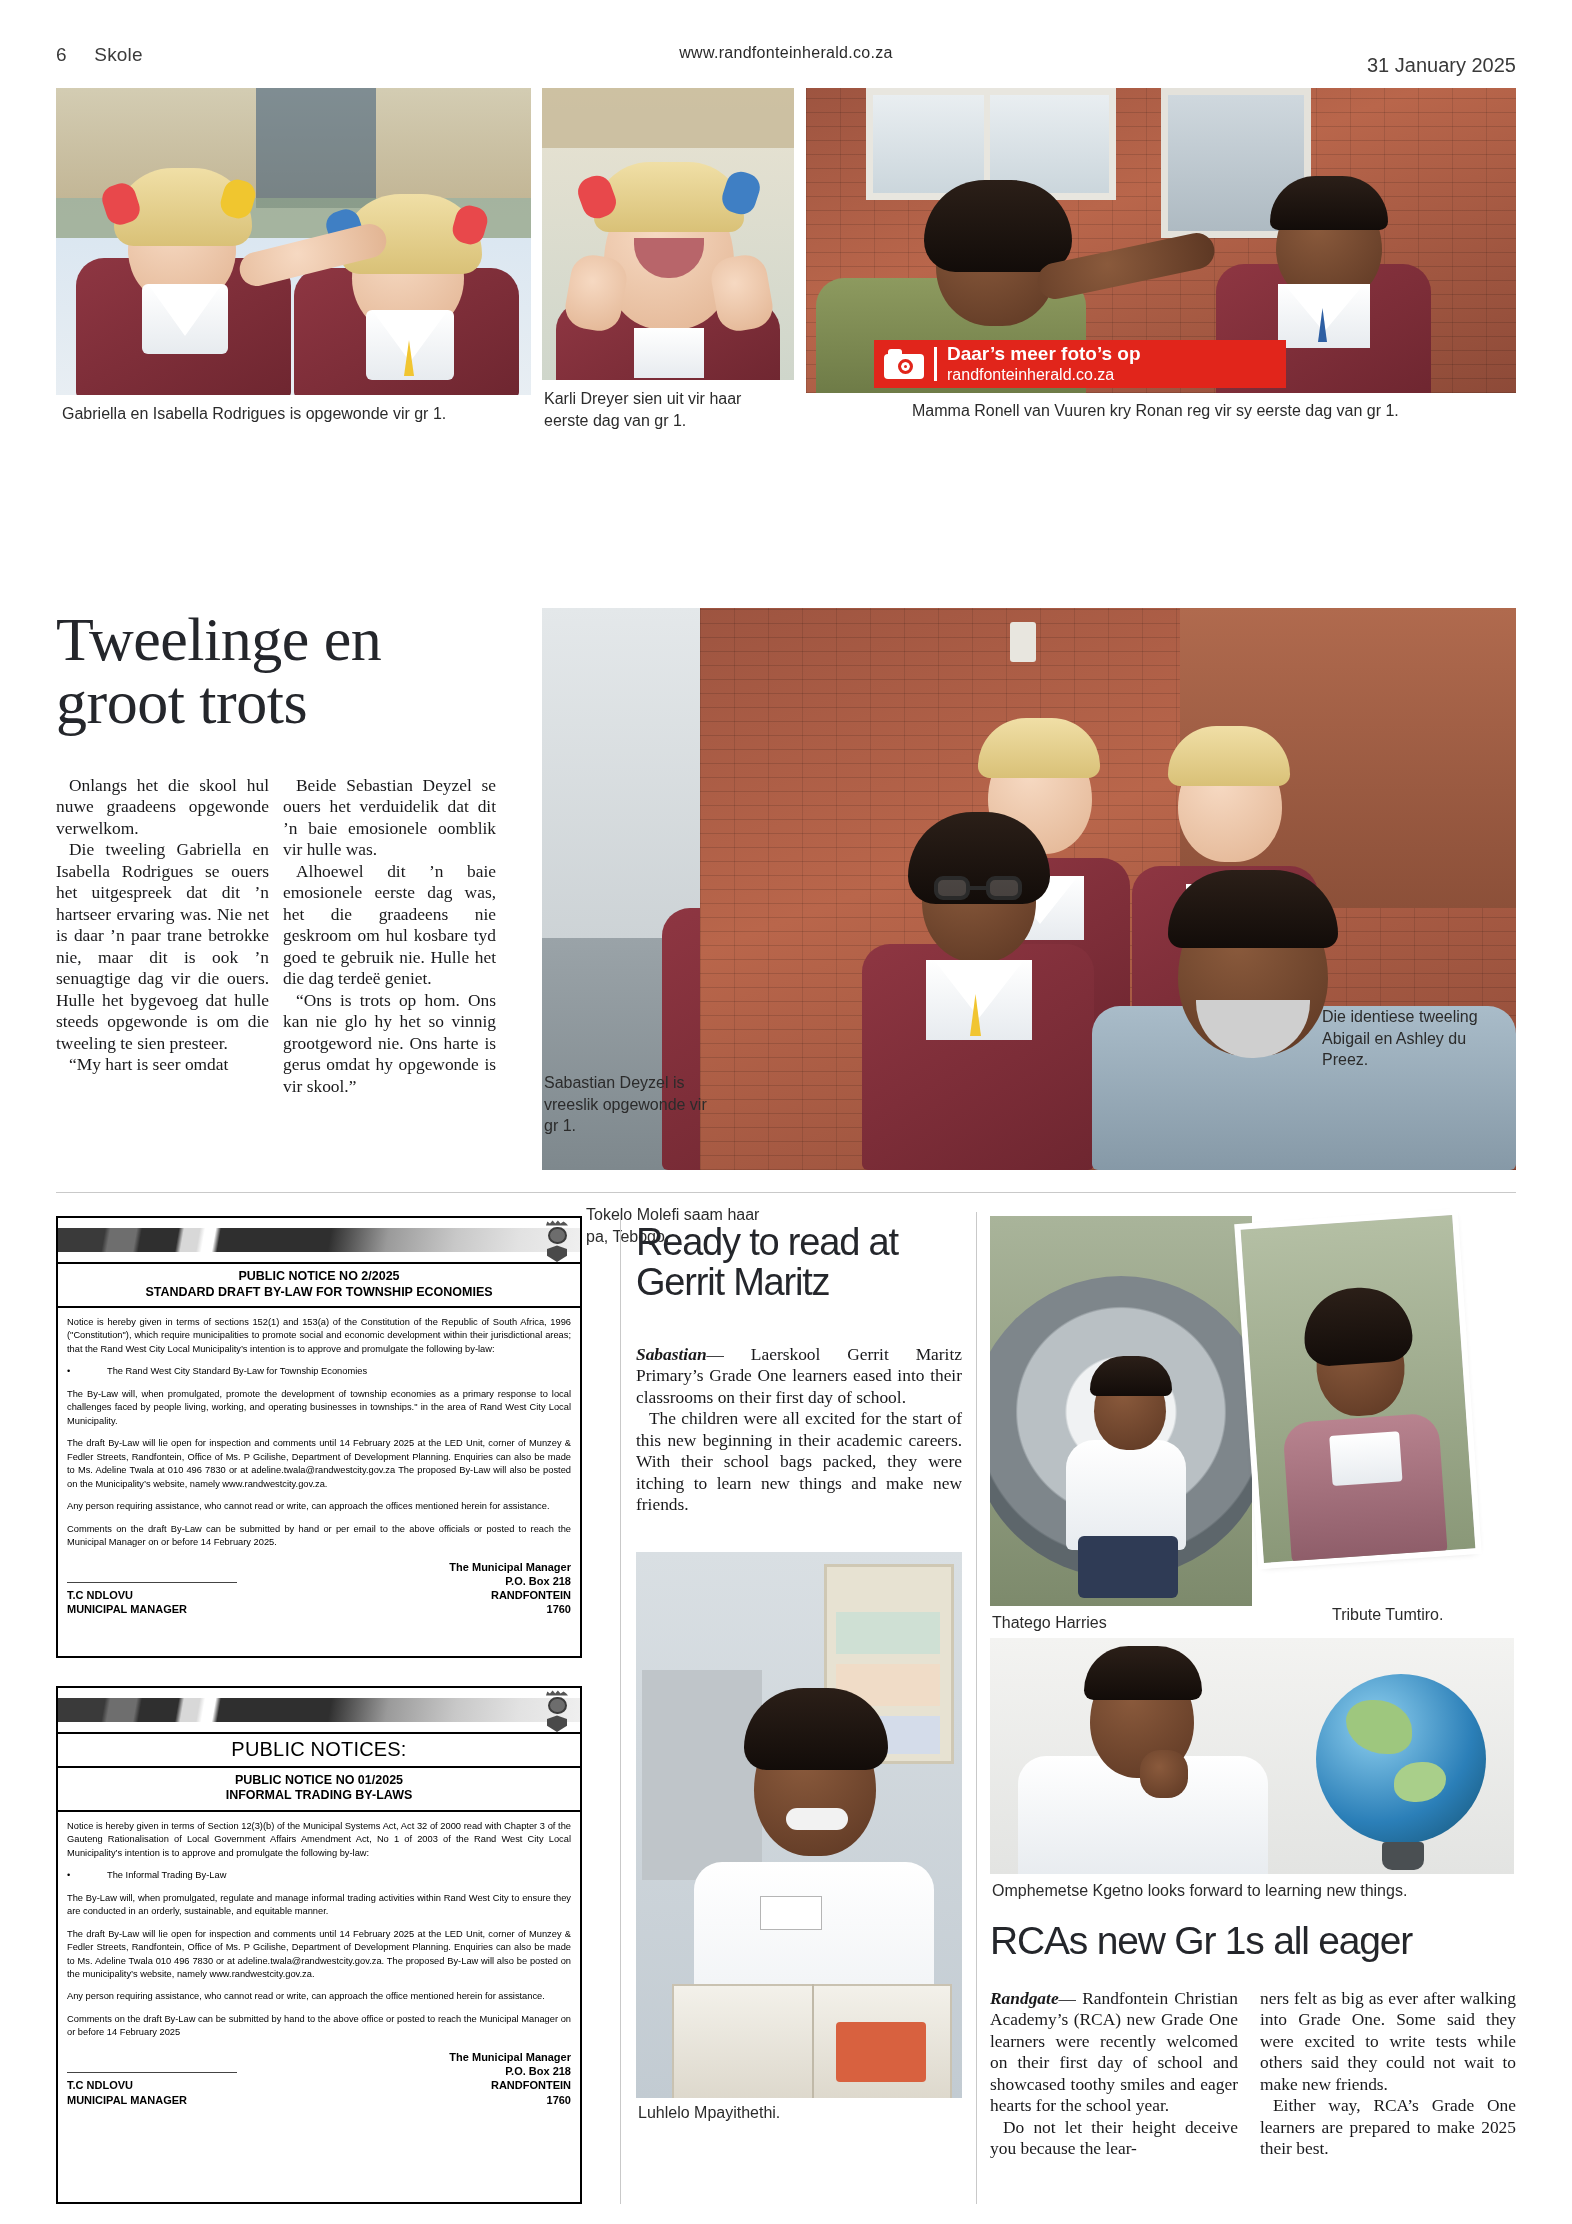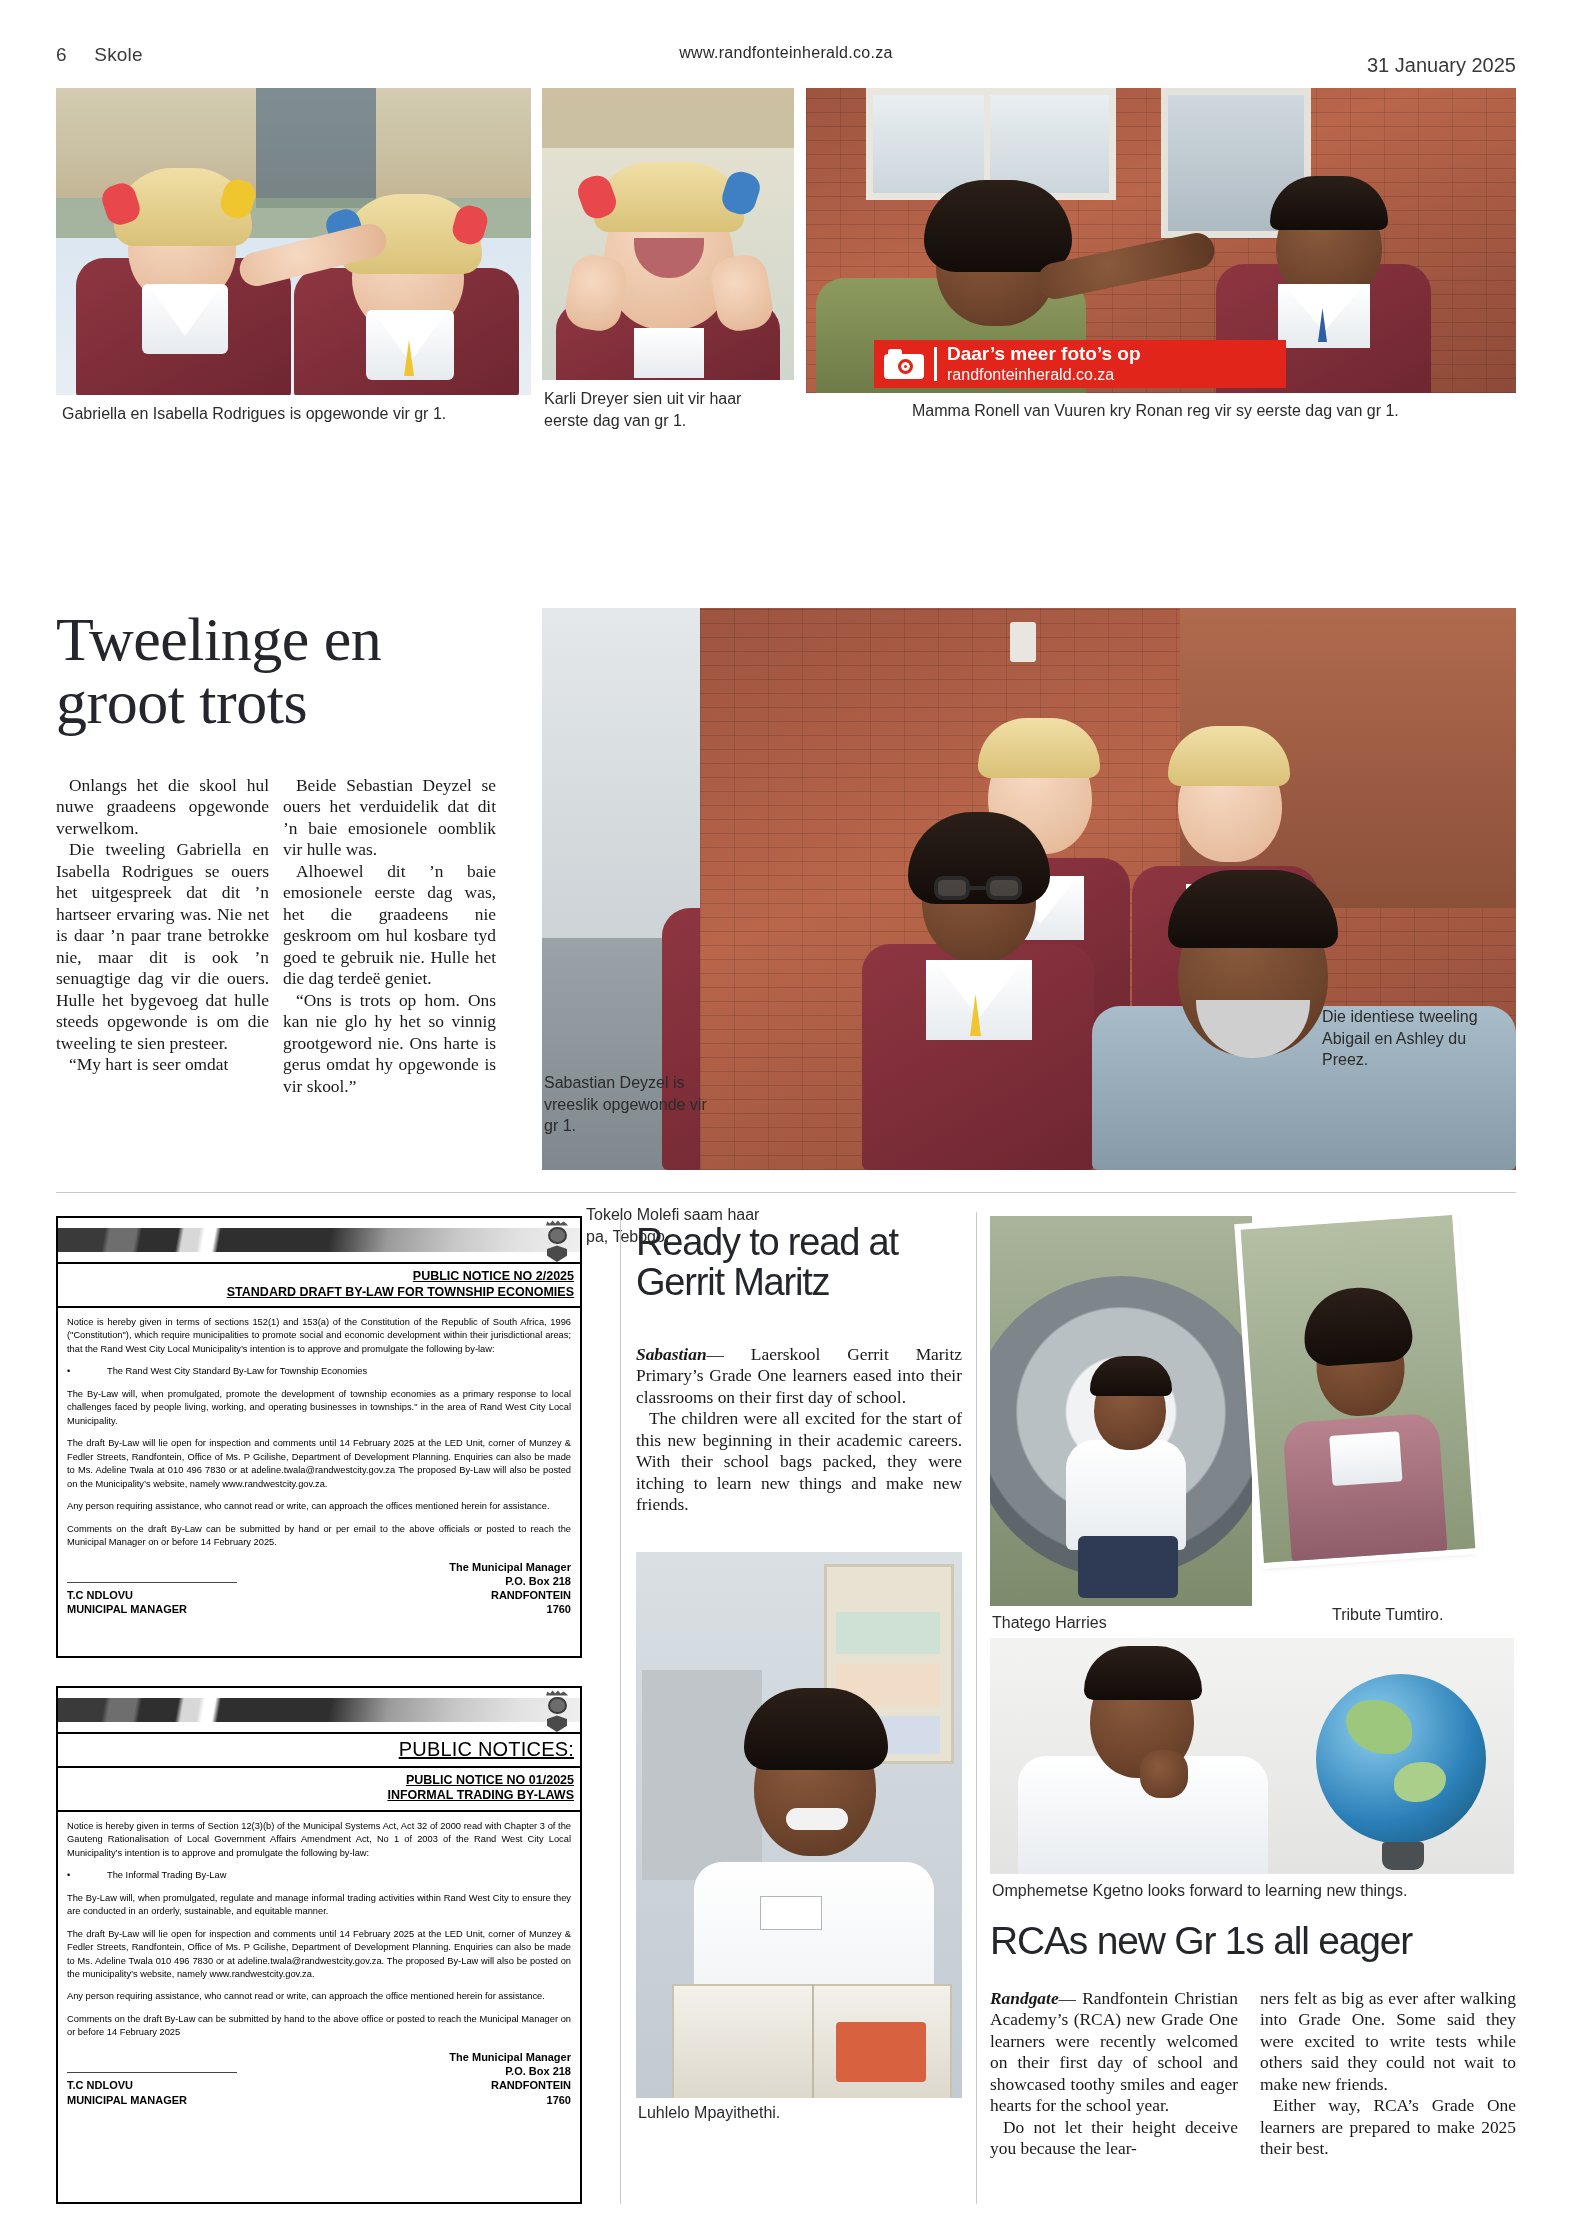--- a/index.html
+++ b/index.html
@@ -63,22 +63,22 @@
     position:absolute; right:8px; top:2px; width:30px; height:42px;
     display:flex; flex-direction:column; align-items:center; justify-content:flex-start;
   }
   .crest .crown { width:22px; height:6px; background:#555;
     clip-path:polygon(0% 100%,6% 28%,18% 62%,30% 10%,42% 62%,54% 10%,66% 62%,80% 26%,92% 62%,100% 100%); }
   .crest .disc { width:19px; height:19px; border-radius:50%; background:#6d6d6d; border:2px solid #3c3c3c; margin-top:1px;}
   .crest .shield { width:20px; height:18px; background:#4a4a4a; margin-top:1px;
     clip-path:polygon(50% 0%,100% 22%,100% 62%,50% 100%,0% 62%,0% 22%); }
 
   .notice-title {
-    text-align:right; font-weight:bold; padding:5px 6px 6px;
-    border-bottom:2px solid #000; line-height:1.24;text-decoration:underline;
+    text-align:center; font-weight:bold; padding:5px 6px 6px;
+    border-bottom:2px solid #000; line-height:1.24;
   }
   .notice-title .t-big { font-size:20px; font-weight:400; letter-spacing:.2px;}
   .notice-title .t1 { font-size:12.5px; }
   .notice-title .t2 { font-size:12.5px; }
   .notice-body { padding:8px 9px 6px 9px; font-size:9.3px; line-height:1.45; text-align:justify; }
   .notice-body p { margin:0 0 9px 0; }
   .notice-body .bullet { display:flex; margin:0 0 9px 0; }
   .notice-body .bullet .dot { width:40px; flex:0 0 40px; }
   .sig-row { display:flex; justify-content:space-between; align-items:flex-end; margin-top:10px; }
   .sig-left { font-size:11px; font-weight:bold; line-height:1.3; }

